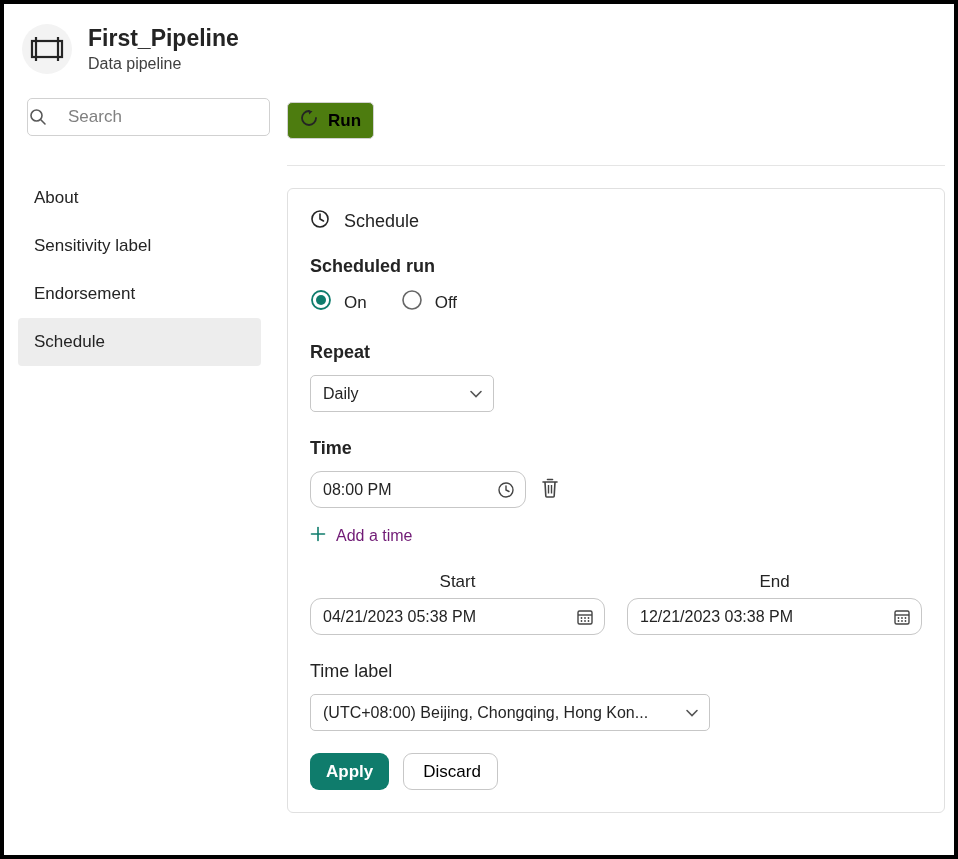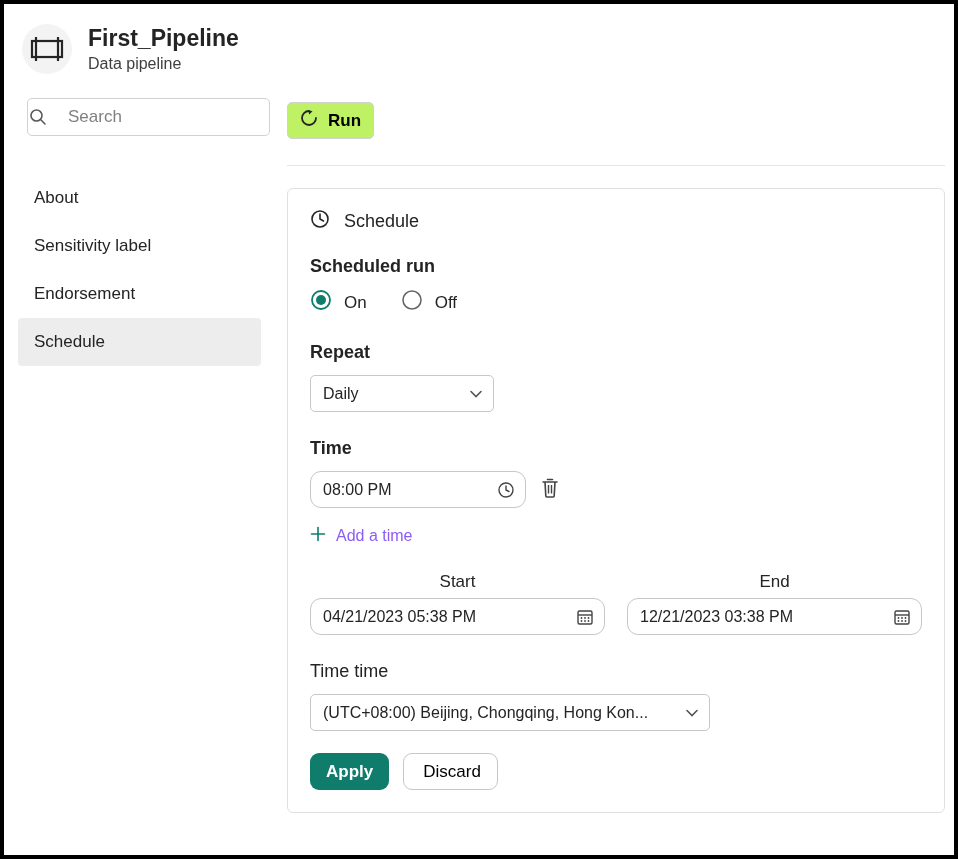--- a/index.html
+++ b/index.html
@@ -75,21 +75,21 @@
       flex: 1;
       padding: 16px 22px 0 20px;
     }
     .run-btn {
       display: inline-flex; align-items: center;
       gap: 10px;
       height: 37px;
       padding: 0 12px;
       border: 1px solid #d1d1d1;
       border-radius: 5px;
-      background: #bef264;
+      background: #4d7c0f;
       font-size: 17px; font-weight: 600;
       cursor: pointer;
     }
     .divider-line {
       border: none; border-top: 1px solid #e5e5e5;
       margin-top: 26px;
     }
 
     
     .panel {
@@ -144,21 +144,21 @@
     .field-box .trail-icon {
       position: absolute; right: 10px; top: 50%;
       transform: translateY(-50%);
       display: flex; cursor: pointer;
     }
 
     .del-btn { display: flex; cursor: pointer; }
 
     .add-time {
       display: inline-flex; align-items: center; gap: 10px;
-      color: #8b5cf6; font-size: 16px;
+      color: #701a75; font-size: 16px;
       margin-top: 18px; cursor: pointer;
     }
 
     .date-row { display: flex; gap: 22px; margin-top: 26px; }
     .date-col { display: flex; flex-direction: column; text-align: center; }
 
     .btn-row { display: flex; gap: 14px; margin-top: 22px; }
     .btn {
       height: 37px; padding: 0 16px;
       border-radius: 9px; font-size: 17px; cursor: pointer;
@@ -328,21 +328,21 @@
                 <circle cx="5.5" cy="13" r=".9" fill="#444"></circle>
                   <circle cx="9" cy="13" r=".9" fill="#444"></circle>
                   <circle cx="12.5" cy="13" r=".9" fill="#444"></circle>
               </svg>
             </span>
           </div>
         </div>
       </div>
 
       
-      <div class="section-label mt" style="font-weight:400">Time time</div>
+      <div class="section-label mt" style="font-weight:400">Time label</div>
       <div class="select-box wide">
         <span class="ellipsis">(UTC+08:00) Beijing, Chongqing, Hong Kon...</span>
         <span class="chev">
           <svg width="14" height="14" viewBox="0 0 14 14">
               <path d="M2 4.5 L7 9.5 L12 4.5" fill="none" stroke="#555" stroke-width="1.6" stroke-linecap="round"></path>
             </svg>
         </span>
       </div>
 
       

